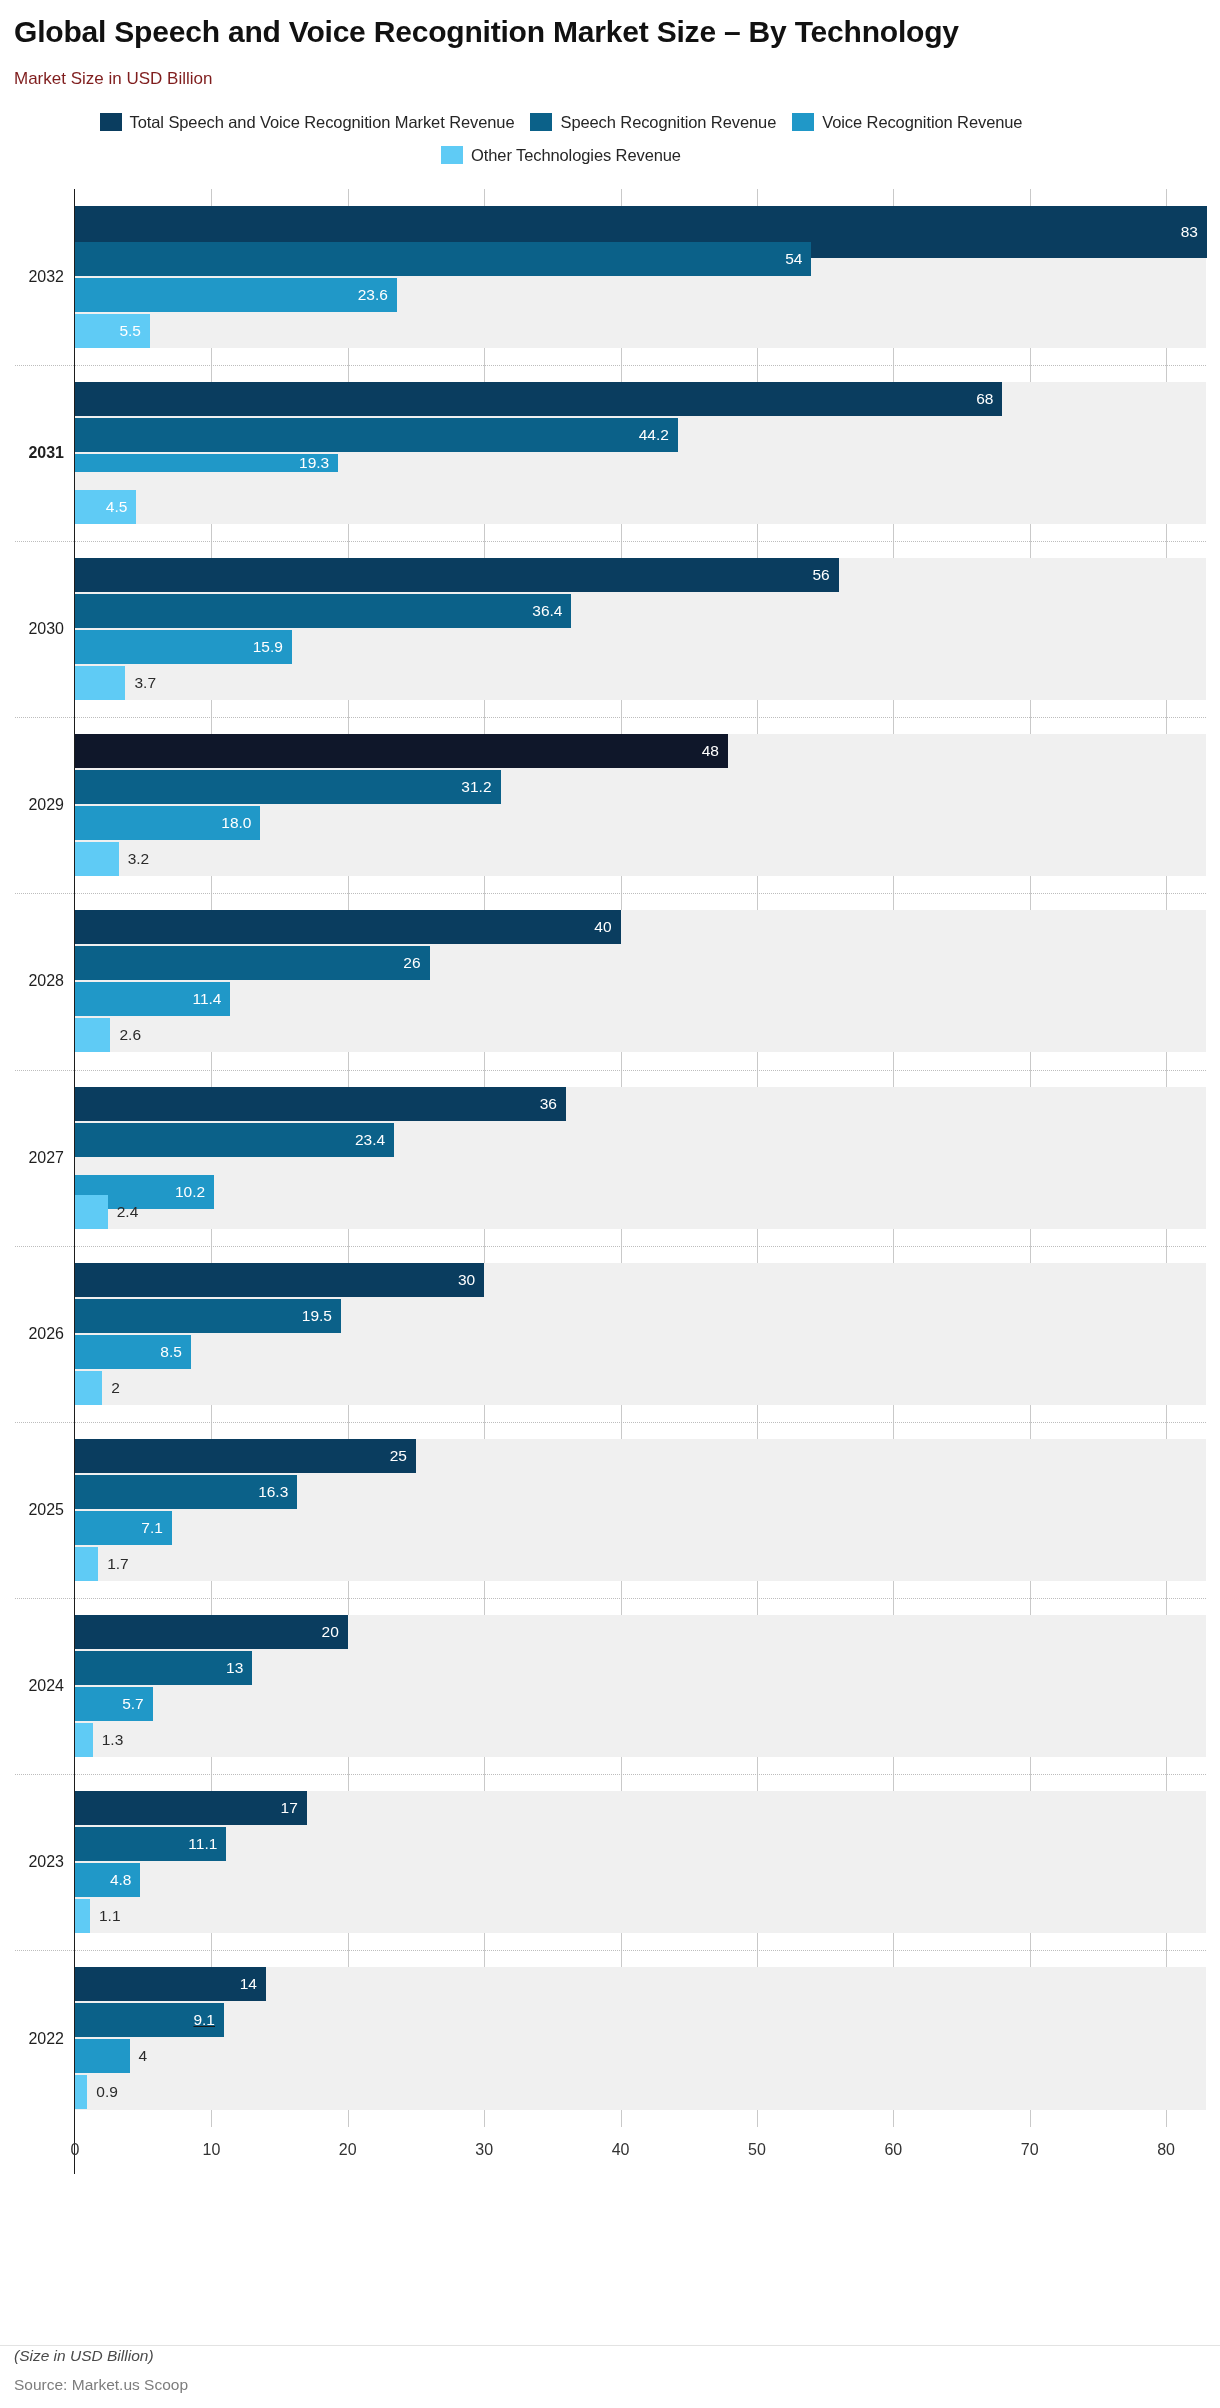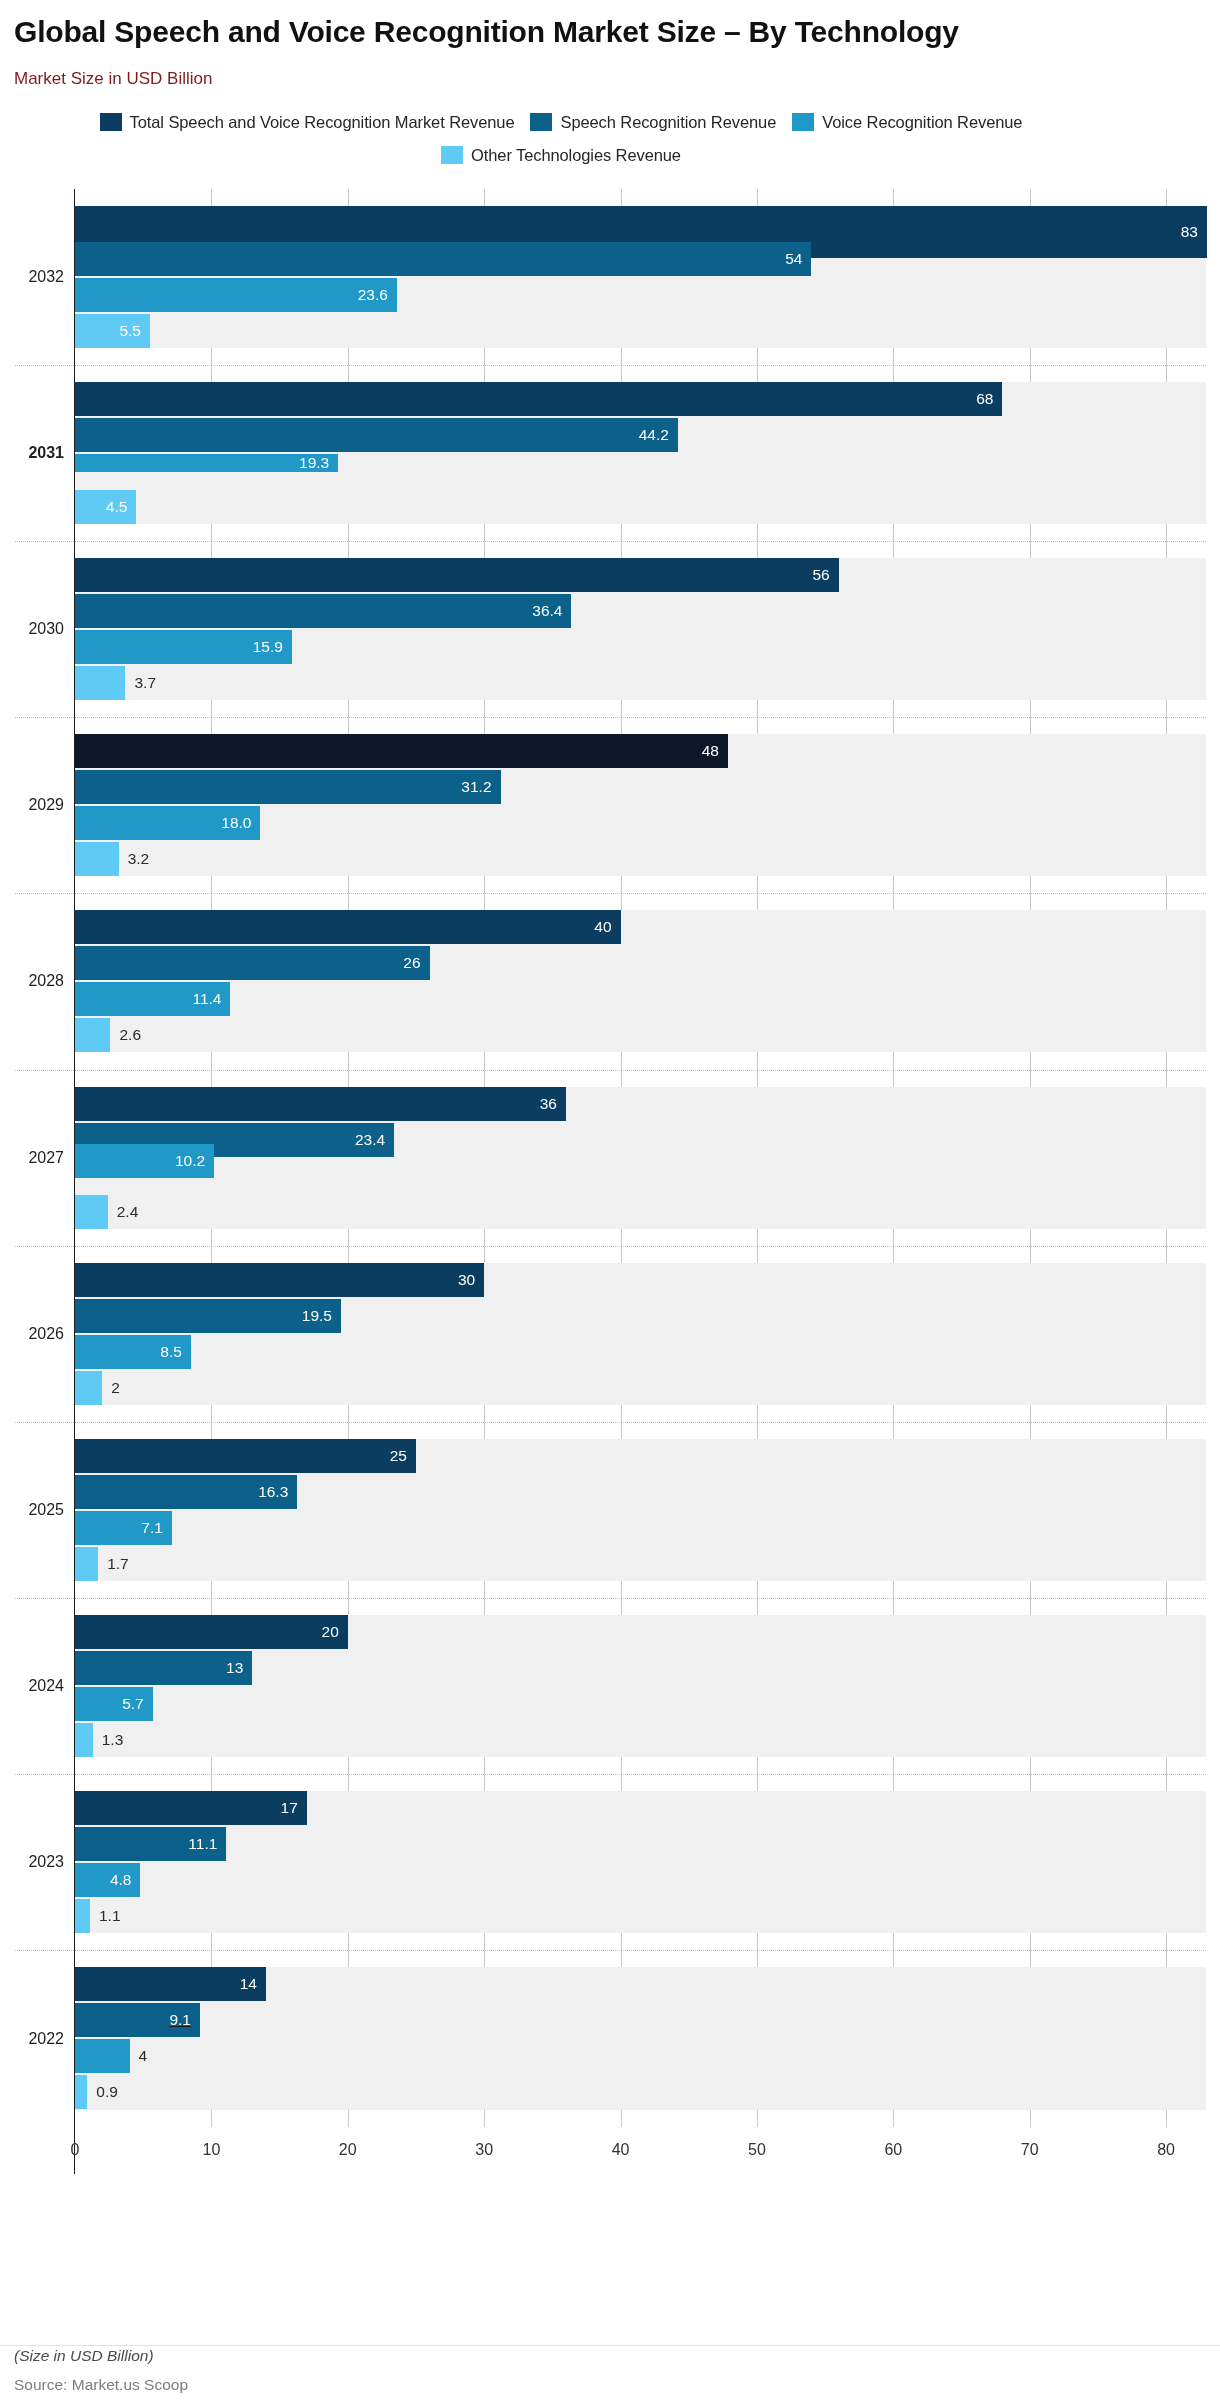--- a/index.html
+++ b/index.html
@@ -228,21 +228,21 @@
               <div class="group-sep" style="top: 0px;"></div>
             </div>
             <div class="group" style="top: 880.909px; height: 176.182px;">
               <div class="group-band" style="top: 17.0909px; bottom: 17.0909px;"></div>
               <div class="bar" style="top: 17.0909px; height: 34px; width: 490.988px; background: rgb(10, 61, 95);">
                 <span class="bar-val">36</span>
               </div>
               <div class="bar" style="top: 53.0909px; height: 34px; width: 319.142px; background: rgb(11, 97, 137);">
                 <span class="bar-val">23.4</span>
               </div>
-              <div class="bar" style="top: 74px; height: 34px; width: 139.113px; background: rgb(32, 152, 200);">
+              <div class="bar" style="top: 105px; height: 34px; width: 139.113px; background: rgb(32, 152, 200);">
                 <span class="bar-val">10.2</span>
               </div>
               <div class="bar" style="top: 125.091px; height: 34px; width: 32.7325px; background: rgb(95, 203, 245);">
                 <span class="bar-val outside">2.4</span>
               </div>
               <div class="group-sep" style="top: 0px;"></div>
             </div>
             <div class="group" style="top: 1057.09px; height: 176.182px;">
               <div class="group-band" style="top: 17.0909px; bottom: 17.0909px;"></div>
               <div class="bar" style="top: 17.0909px; height: 34px; width: 409.157px; background: rgb(10, 61, 95);">
@@ -305,21 +305,21 @@
               <div class="bar" style="top: 125.091px; height: 34px; width: 15.0024px; background: rgb(95, 203, 245);">
                 <span class="bar-val outside">1.1</span>
               </div>
               <div class="group-sep" style="top: 0px;"></div>
             </div>
             <div class="group" style="top: 1761.82px; height: 176.182px;">
               <div class="group-band" style="top: 17.0909px; bottom: 17.0909px;"></div>
               <div class="bar" style="top: 17.0909px; height: 34px; width: 190.94px; background: rgb(10, 61, 95);">
                 <span class="bar-val">14</span>
               </div>
-              <div class="bar" style="top: 53.0909px; height: 34px; width: 125px; background: rgb(11, 97, 137); text-decoration: underline;">
+              <div class="bar" style="top: 53.0909px; height: 34px; width: 149px; background: rgb(11, 97, 137); text-decoration: underline;">
                 <span class="bar-val">9.1</span>
               </div>
               <div class="bar" style="top: 89.0909px; height: 34px; width: 54.5542px; background: rgb(32, 152, 200);">
                 <span class="bar-val outside">4</span>
               </div>
               <div class="bar" style="top: 125.091px; height: 34px; width: 12.2747px; background: rgb(95, 203, 245);">
                 <span class="bar-val outside">0.9</span>
               </div>
               <div class="group-sep" style="top: 0px;"></div>
             </div>

